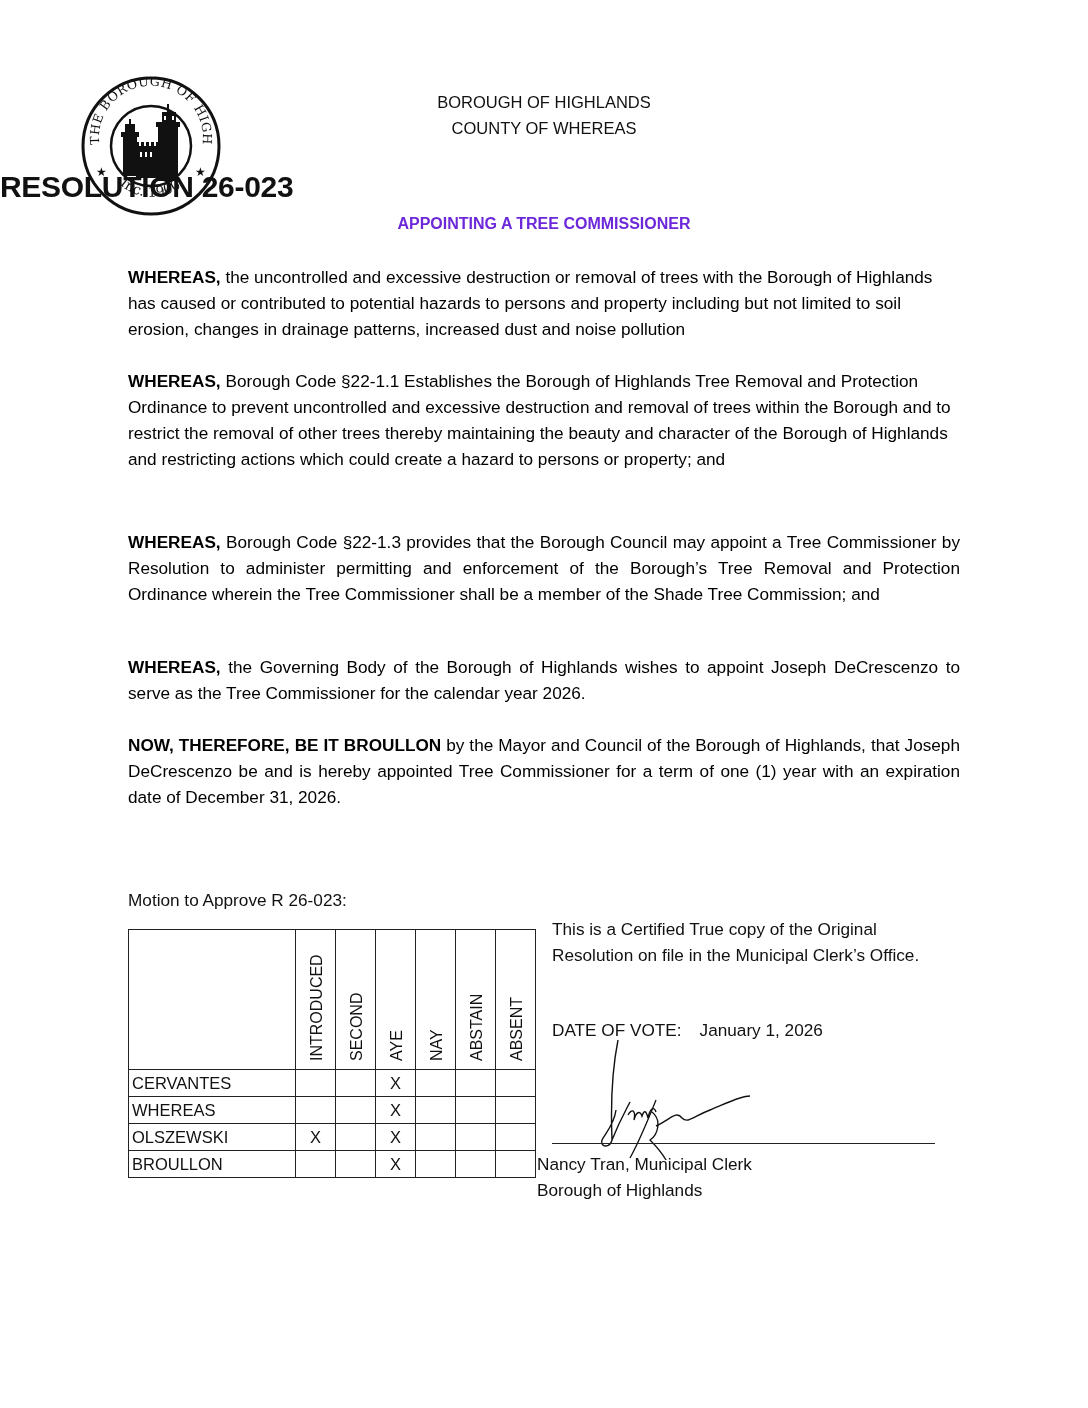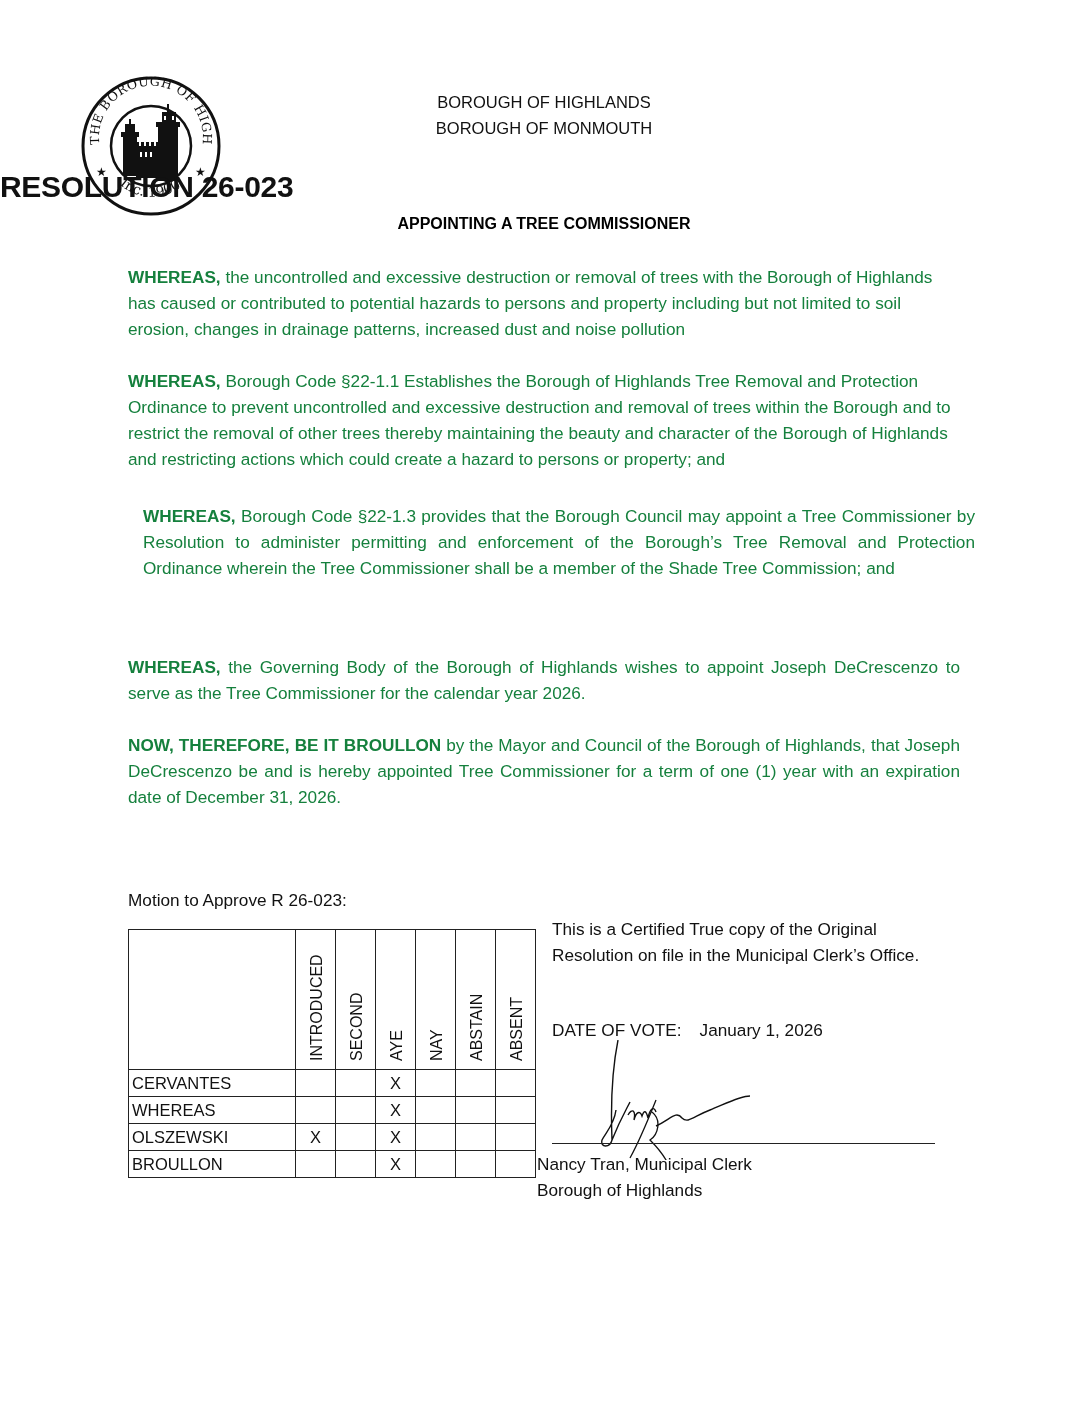--- a/index.html
+++ b/index.html
@@ -2,22 +2,22 @@
 <html><head>
 <meta charset="utf-8">
 <style>
   html, body { margin:0; padding:0; background:#ffffff; }
   body { width:1088px; height:1408px; position:relative; overflow:hidden;
          font-family:"Liberation Sans", "DejaVu Sans", sans-serif; color:#111; }
   .abs { position:absolute; }
   .seal { left:78px; top:76px; width:146px; height:140px; }
   .hdr { left:0; width:1088px; text-align:center; font-size:16.5px; color:#111; }
   .title { left:0; width:1088px; font-size:30px; font-weight:bold; color:#111; letter-spacing:-0.3px; }
-  .subtitle { left:0; width:1088px; text-align:center; font-size:16px; font-weight:bold; color:#000000; }
-  .para { left:128px; width:832px; font-size:17.2px; line-height:26px; color:#15803d; }
+  .subtitle { left:0; width:1088px; text-align:center; font-size:16px; font-weight:bold; color:#6d28d9; }
+  .para { left:128px; width:832px; font-size:17.2px; line-height:26px; color:#000000; }
   .para.justify { text-align:justify; text-align-last:left; }
   .para .lead { font-weight:bold; }
   .motion { left:128px; top:890px; font-size:17.2px; }
   table.vote { position:absolute; left:128px; top:929px; border-collapse:collapse; font-size:16.5px; }
   table.vote td, table.vote th { border:1px solid #222; padding:0; }
   table.vote th { height:139px; font-weight:normal; vertical-align:bottom; }
   table.vote th.name-head { width:166px; }
   table.vote th.col { width:39px; position:relative; }
   table.vote th.col span { position:absolute; left:50%; bottom:8px; transform-origin:left bottom;
         transform:translateX(10px) rotate(-90deg); white-space:nowrap; font-size:16px; display:block; }
@@ -71,31 +71,31 @@
       <rect x="62" y="76" width="2" height="5"></rect>
         <rect x="67" y="76" width="2" height="5"></rect>
       <rect x="72" y="76" width="2" height="5"></rect>
         <rect x="86" y="40" width="2" height="4"></rect>
       <rect x="94" y="40" width="2" height="4"></rect>
     </g>
   </svg>
 </div>
 
 <div class="abs hdr" style="top:93px;">BOROUGH OF HIGHLANDS</div>
-<div class="abs hdr" style="top:119px;">BOROUGH OF MONMOUTH</div>
+<div class="abs hdr" style="top:119px;">COUNTY OF WHEREAS</div>
 <div class="abs title" style="top:170px;">RESOLUTION 26-023</div>
 <div class="abs subtitle" style="top:215px;">APPOINTING A TREE COMMISSIONER</div>
 
 <div class="abs para" style="top:264px;">
   <span class="lead">WHEREAS,</span><span> the uncontrolled and excessive destruction or removal of trees with the Borough of Highlands has caused or contributed to potential hazards to persons and property including but not limited to soil erosion, changes in drainage patterns, increased dust and noise pollution</span>
 </div>
 <div class="abs para" style="top:368px;">
   <span class="lead">WHEREAS,</span><span> Borough Code §22-1.1 Establishes the Borough of Highlands Tree Removal and Protection Ordinance to prevent uncontrolled and excessive destruction and removal of trees within the Borough and to restrict the removal of other trees thereby maintaining the beauty and character of the Borough of Highlands and restricting actions which could create a hazard to persons or property; and</span>
 </div>
-<div class="abs para justify" style="top:503px;margin-left:15px;">
+<div class="abs para justify" style="top:529px;">
   <span class="lead">WHEREAS,</span><span> Borough Code §22-1.3 provides that the Borough Council may appoint a Tree Commissioner by Resolution to administer permitting and enforcement of the Borough’s Tree Removal and Protection Ordinance wherein the Tree Commissioner shall be a member of the Shade Tree Commission; and</span>
 </div>
 <div class="abs para justify" style="top:654px;">
   <span class="lead">WHEREAS,</span><span> the Governing Body of the Borough of Highlands wishes to appoint Joseph DeCrescenzo to serve as the Tree Commissioner for the calendar year 2026.</span>
 </div>
 <div class="abs para justify" style="top:732px;">
   <span class="lead">NOW, THEREFORE, BE IT BROULLON</span><span> by the Mayor and Council of the Borough of Highlands, that Joseph DeCrescenzo be and is hereby appointed Tree Commissioner for a term of one (1) year with an expiration date of December 31, 2026.</span>
 </div>
 
 <div class="abs motion">Motion to Approve R 26-023:</div>

